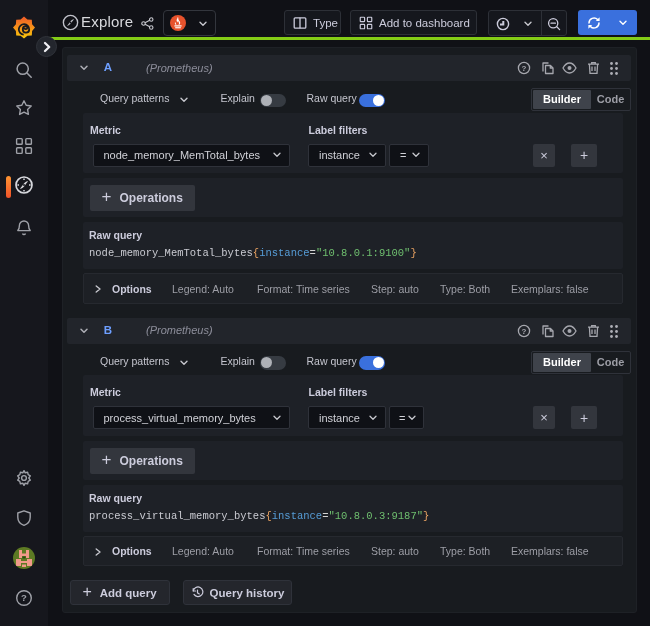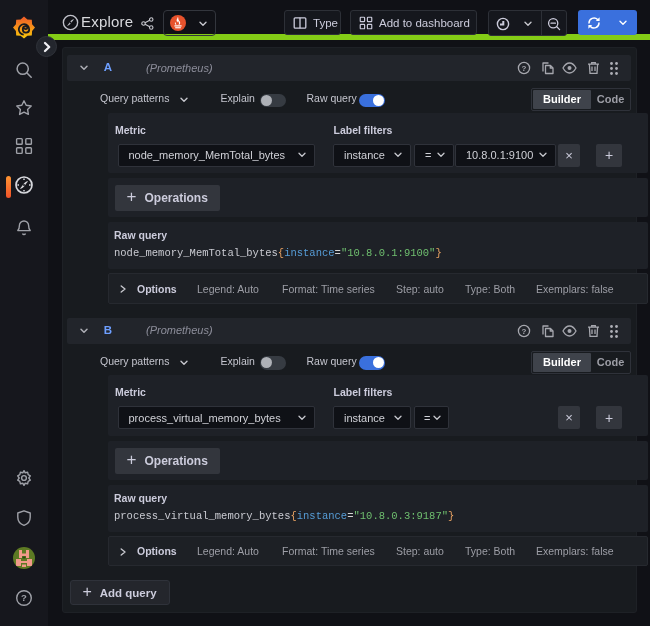--- a/index.html
+++ b/index.html
@@ -6,26 +6,26 @@
   html,body { background:#101116; }
   body { font-family:"Liberation Sans", sans-serif; }
   #app { position:relative; width:650px; height:626px; background:#101116; overflow:hidden; }
   .abs { position:absolute; }
   .txt { color:#c4c5ce; font-size:10.5px; }
   .dim { color:#9d9ea6; }
   
   #sidebar { left:0; top:0; width:48px; height:626px; background:#16171d; }
   .sic { left:15px; width:18px; height:18px; }
   
-  #topbar { left:48px; top:0; width:602px; height:40px; background:#101116; border-bottom:6px solid #84cc16; }
+  #topbar { left:48px; top:0; width:602px; height:40px; background:#101116; border-bottom:3px solid #84cc16; }
   .tbtn { position:absolute; top:10px; height:25px; border:1px solid #2d3037; border-radius:3px; background:#15171d; color:#ccccdc; font-size:11.5px; font-weight:500; display:flex; align-items:center; white-space:nowrap; }
   
   #panel { left:62px; top:47px; width:575px; height:566px; background:#181b1f; border-radius:3px; border:1px solid #1e2126; }
   .rowhead { position:absolute; left:4px; width:564px; height:26px; background:#22252b; border-radius:2px; }
-  .ebox { position:absolute; left:45px; width:540px; background:#1e2127; border-radius:2px;text-align:right; }
+  .ebox { position:absolute; left:20px; width:540px; background:#1e2127; border-radius:2px;text-align:right; }
   .sel { position:absolute; height:23px; background:#0f1116; border:1px solid #2f323a; border-radius:2px; display:flex; align-items:center; color:#d0d1d7; font-size:11px; }
   .lbl { position:absolute; font-size:10.5px; font-weight:700; color:#ccccdc; }
   .gbtn { position:absolute; background:rgba(204,204,220,0.12); border-radius:2px; display:flex; align-items:center; justify-content:center; color:#ccccdc; }
   .bbtn { height:25px; background:#24262c; border:1px solid #2f323a; border-radius:3px; font-size:11.5px; font-weight:700; }
   .rowico { opacity:0.95; }
   .mono { font-family:"Liberation Mono", monospace; font-size:10.5px; }
   .car { flex:none; }
 </style>
 </head>
 <body>
@@ -259,26 +259,20 @@
           <svg class="car" style="margin-left:auto;margin-right:7px" width="10" height="8" viewBox="0 0 10 8">
             <path d="M2 2.2 L5 5.2 L8 2.2" fill="none" stroke="#c7c8ce" stroke-width="1.3" stroke-linecap="round" stroke-linejoin="round"></path>
           </svg>
         </div>
       <div class="sel" style="left:306px;top:31px;width:40px">
           <span style="margin-left:10px">=</span>
           <svg class="car" style="margin-left:auto;margin-right:7px" width="10" height="8" viewBox="0 0 10 8">
             <path d="M2 2.2 L5 5.2 L8 2.2" fill="none" stroke="#c7c8ce" stroke-width="1.3" stroke-linecap="round" stroke-linejoin="round"></path>
           </svg>
         </div>
-      <div class="sel" style="left:347px;top:31px;width:101px">
-          <span style="margin-left:10px">10.8.0.1:9100</span>
-          <svg class="car" style="margin-left:auto;margin-right:7px" width="10" height="8" viewBox="0 0 10 8">
-            <path d="M2 2.2 L5 5.2 L8 2.2" fill="none" stroke="#c7c8ce" stroke-width="1.3" stroke-linecap="round" stroke-linejoin="round"></path>
-          </svg>
-        </div>
       <div class="gbtn" style="left:450px;top:31px;width:22px;height:23px;font-size:13px">×</div>
       <div class="gbtn" style="left:488px;top:31px;width:26px;height:23px;font-size:14px;font-weight:400">+</div>
     </div>
     <div class="ebox" style="top:130px;height:39px">
       <div class="gbtn" style="left:6.5px;top:7px;width:105.5px;height:26px;font-size:12px;font-weight:700"><span style="font-weight:400;font-size:17px;margin-right:8px;margin-top:-2px">+</span>Operations</div>
     </div>
     <div class="ebox" style="top:174px;height:47px">
       <div class="lbl" style="left:6px;top:7px">Raw query</div>
       <div class="abs mono" style="left:6px;top:25px;color:#c9cad1">node_memory_MemTotal_bytes<span style="color:#e8a262">{</span><span style="color:#569cd6">instance</span><span style="color:#d4d4d4">=</span><span style="color:#6fbf6f">"10.8.0.1:9100"</span><span style="color:#e8a262">}</span></div>
     </div>
@@ -378,14 +372,19 @@
         </svg>
       <div class="abs" style="left:28px;top:8.5px;font-size:10.5px;font-weight:700;color:#ccccdc">Options</div>
       <div class="abs dim" style="left:88px;top:8.5px;font-size:10.5px">Legend: Auto</div>
       <div class="abs dim" style="left:173px;top:8.5px;font-size:10.5px">Format: Time series</div>
       <div class="abs dim" style="left:287px;top:8.5px;font-size:10.5px">Step: auto</div>
       <div class="abs dim" style="left:356px;top:8.5px;font-size:10.5px">Type: Both</div>
       <div class="abs dim" style="left:427px;top:8.5px;font-size:10.5px">Exemplars: false</div>
     </div>
 
     <div class="gbtn bbtn" style="left:6.5px;top:532px;width:100px"><span style="font-weight:400;font-size:16px;margin-right:8px;margin-top:-2px">+</span>Add query</div>
+    <div class="gbtn bbtn" style="left:120px;top:532px;width:109px"><svg style="margin-right:6px" width="13" height="13" viewBox="0 0 13 13">
+          <path d="M2.2 2.6 V5 H4.6" fill="none" stroke="#ccccdc" stroke-width="1.2" stroke-linecap="round" stroke-linejoin="round"></path>
+          <path d="M2.3 5 A4.8 4.8 0 1 1 3 8.4" fill="none" stroke="#ccccdc" stroke-width="1.2" stroke-linecap="round"></path>
+          <path d="M6.5 4.2 V6.8 L8.3 7.9" fill="none" stroke="#ccccdc" stroke-width="1.2" stroke-linecap="round"></path>
+        </svg>Query history</div>
   </div>
 </div>
 
 </body></html>

